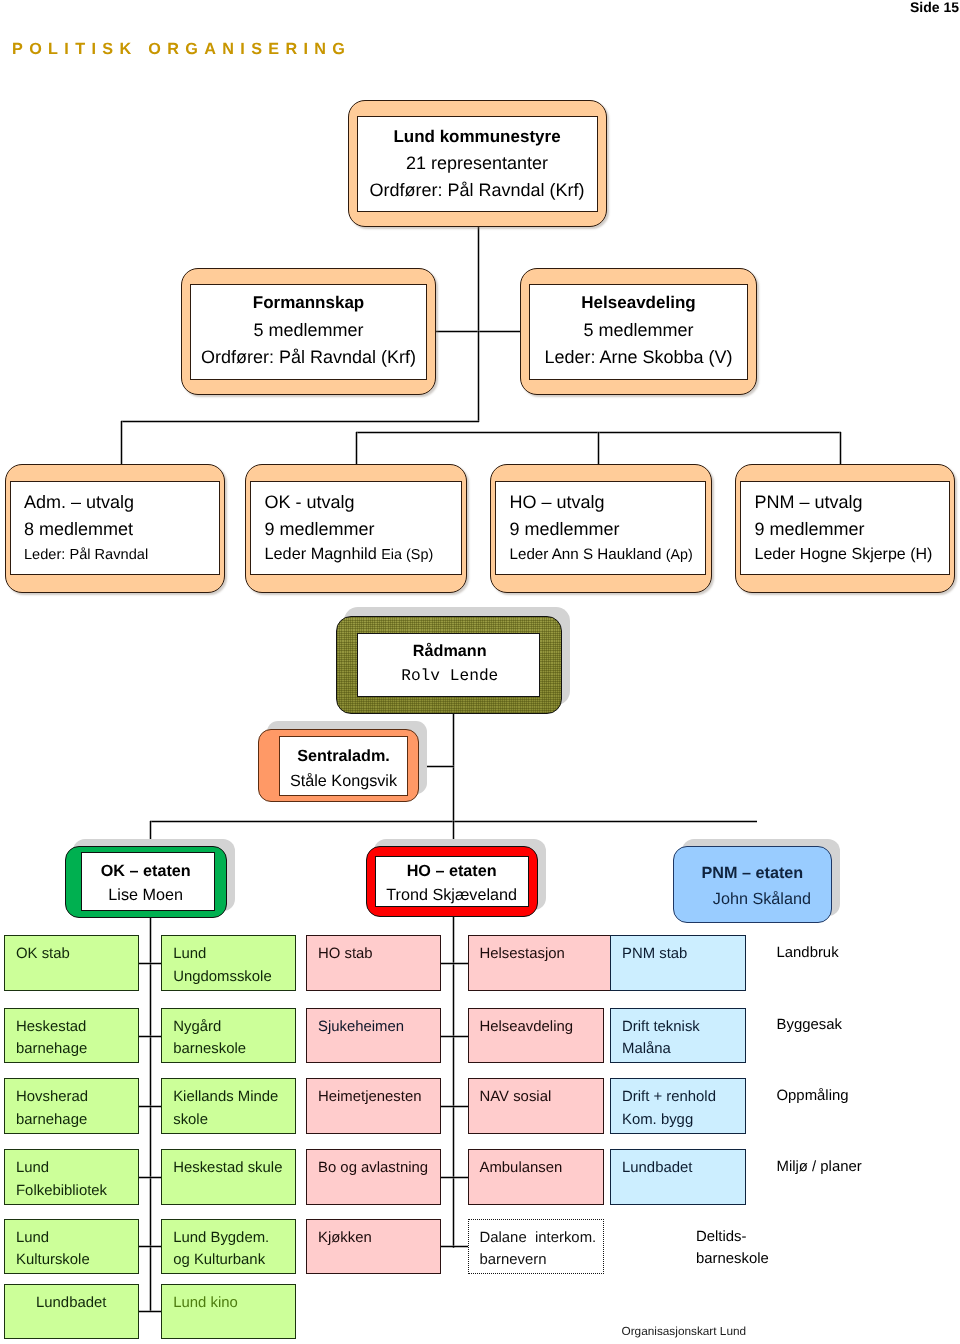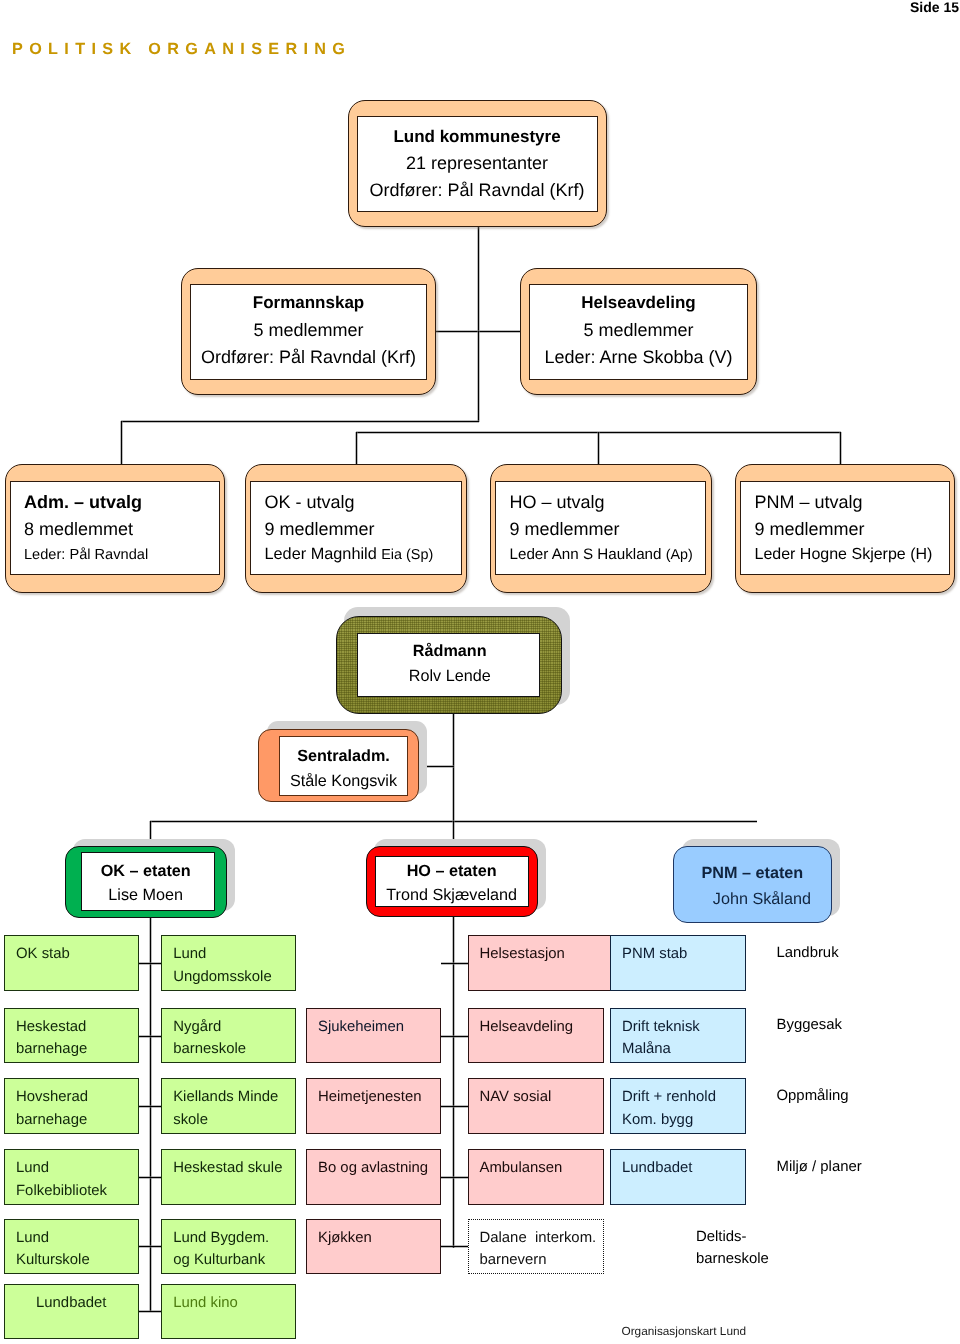--- a/index.html
+++ b/index.html
@@ -25,21 +25,21 @@
   
   .peachbox{position:absolute;z-index:3;background:#FFCC99;border:1.4px solid #2e1b0e;
             border-radius:17px;box-sizing:border-box;
             box-shadow:2px 2px 2px rgba(135,125,115,.40);}
   .peachbox .inner{position:absolute;background:#ffffff;border:1.4px solid #2e1b0e;
             box-sizing:border-box;}
   .tline{position:absolute;left:0;right:0;text-align:center;white-space:nowrap;}
 
   
   .shadowbox{position:absolute;z-index:2;background:#d3d3d3;border-radius:14px;}
-  .olivebox{position:absolute;z-index:3;border:1.7px solid #121210;border-radius:23px;
+  .olivebox{position:absolute;z-index:3;border:1.7px solid #121210;border-radius:15px;
      box-sizing:border-box;
      background:
        repeating-linear-gradient(0deg, rgba(70,72,8,.40) 0 1px, rgba(0,0,0,0) 1px 2.2px),
        repeating-linear-gradient(90deg, rgba(70,72,8,.34) 0 1px, rgba(0,0,0,0) 1px 2.2px),
        linear-gradient(#9a9c44,#8b8d35);}
   .olivebox .inner{position:absolute;background:#ffffff;border:1.6px solid #141414;
             box-sizing:border-box;}
 
   
   .orangebox{position:absolute;z-index:3;background:#FF9966;border:1.6px solid #5a2d12;
@@ -95,21 +95,21 @@
 
 <div class="peachbox" style="left:520px;top:268px;width:237px;height:127px;">
   <div class="inner" style="left:8px;top:14.5px;right:8px;bottom:14.5px;"></div>
   <div class="tline b" style="top:23.9px;font-size:17px;">Helseavdeling</div>
   <div class="tline" style="top:50.5px;font-size:18px;">5 medlemmer</div>
   <div class="tline" style="top:77.7px;font-size:18px;">Leder: Arne Skobba (V)</div>
 </div>
 
 <div class="peachbox" style="left:4.5px;top:464px;width:220.5px;height:128.5px;">
   <div class="inner" style="left:4.2px;top:16px;right:4.2px;bottom:16.5px;"></div>
-  <div class="boxtxt" style="left:18.5px;top:27.3px;font-size:18px;font-weight:bold;">Adm. – utvalg</div>
+  <div class="boxtxt" style="left:18.5px;top:27.3px;font-size:18px;">Adm. – utvalg</div>
   <div class="boxtxt" style="left:18.5px;top:53.8px;font-size:18px;">8 medlemmet</div>
   <div class="boxtxt" style="left:18.5px;top:81.8px;font-size:14.6px;"><span>Leder: Pål Ravndal</span></div>
 </div>
 
 <div class="peachbox" style="left:245px;top:464px;width:222px;height:128.5px;">
   <div class="inner" style="left:4.2px;top:16px;right:4.2px;bottom:16.5px;"></div>
   <div class="boxtxt" style="left:18.5px;top:27.3px;font-size:18px;">OK - utvalg</div>
   <div class="boxtxt" style="left:18.5px;top:53.8px;font-size:18px;">9 medlemmer</div>
   <div class="boxtxt" style="left:18.5px;top:80.2px;font-size:16.3px;"><span>Leder Magnhild </span><span style="font-size:14.4px;">Eia (Sp)</span></div>
 </div>
@@ -131,21 +131,21 @@
 <div class="vline" style="left:453.4px;top:712px;height:110px;"></div>
 <div class="hline" style="left:418px;top:766.0px;width:36px;"></div>
 <div class="hline" style="left:150.2px;top:820.7px;width:607px;"></div>
 <div class="vline" style="left:150.2px;top:820.7px;height:26px;"></div>
 <div class="vline" style="left:453.4px;top:820.7px;height:26px;"></div>
 
 <div class="shadowbox" style="left:344px;top:607px;width:226px;height:98px;"></div>
 <div class="olivebox" style="left:335.5px;top:616px;width:226px;height:98px;">
   <div class="inner" style="left:20.5px;top:16.2px;right:20.5px;bottom:16.2px;"></div>
   <div class="tline b" style="top:25.3px;left:20.5px;right:18px;font-size:16.2px;">Rådmann</div>
-  <div class="tline" style="top:49.5px;left:20.5px;right:18px;font-size:16.2px;">Rolv Lende</div>
+  <div class="tline" style="top:49.5px;left:20.5px;right:18px;font-size:16.2px;font-family:Liberation Mono, monospace;">Rolv Lende</div>
 </div>
 
 <div class="shadowbox" style="left:266.5px;top:721px;width:160.5px;height:73px;border-radius:11px;"></div>
 <div class="orangebox" style="left:258px;top:728.5px;width:160.5px;height:73px;">
   <div class="inner" style="left:20px;top:6px;right:9.5px;bottom:5px;"></div>
   <div class="tline b" style="top:17.8px;left:20px;right:9.5px;font-size:16.2px;">Sentraladm.</div>
   <div class="tline" style="top:42.0px;left:20px;right:9.5px;font-size:16.2px;">Ståle Kongsvik</div>
 </div>
 
 <div class="shadowbox" style="left:73px;top:838.5px;width:162.2px;height:72.2px;border-radius:12px;"></div>
@@ -218,20 +218,23 @@
 <div class="rect" style="left:161.2px;top:1149.2px;width:135.0px;height:55.5px;background:#CCFF99;border-color:#1b3410;">
   <div class="boxtxt" style="left:11px;top:7.2px;font-size:14.9px;line-height:22.7px;color:#10270a;">Heskestad skule</div>
 </div>
 <div class="rect" style="left:161.2px;top:1218.5px;width:135.0px;height:55.5px;background:#CCFF99;border-color:#1b3410;">
   <div class="boxtxt" style="left:11px;top:7.2px;font-size:14.9px;line-height:22.7px;color:#10270a;">Lund Bygdem.
 og Kulturbank</div>
 </div>
 <div class="rect" style="left:161.2px;top:1283.5px;width:135.0px;height:55.5px;background:#CCFF99;border-color:#1b3410;">
   <div class="boxtxt" style="left:11px;top:7.2px;font-size:14.9px;line-height:22.7px;color:#4d7c0f;">Lund kino</div>
 </div>
+<div class="rect" style="left:306.0px;top:935.0px;width:135.0px;height:55.5px;background:#FFCCCC;border-color:#2b1212;">
+  <div class="boxtxt" style="left:11px;top:7.2px;font-size:14.9px;line-height:22.7px;color:#1c0c0c;">HO stab</div>
+</div>
 <div class="rect" style="left:306.0px;top:1007.6px;width:135.0px;height:55.5px;background:#FFCCCC;border-color:#2b1212;">
   <div class="boxtxt" style="left:11px;top:7.2px;font-size:14.9px;line-height:22.7px;color:#0f172a;">Sjukeheimen</div>
 </div>
 <div class="rect" style="left:306.0px;top:1078.2px;width:135.0px;height:55.5px;background:#FFCCCC;border-color:#2b1212;">
   <div class="boxtxt" style="left:11px;top:7.2px;font-size:14.9px;line-height:22.7px;color:#1c0c0c;">Heimetjenesten</div>
 </div>
 <div class="rect" style="left:306.0px;top:1149.2px;width:135.0px;height:55.5px;background:#FFCCCC;border-color:#2b1212;">
   <div class="boxtxt" style="left:11px;top:7.2px;font-size:14.9px;line-height:22.7px;color:#1c0c0c;">Bo og avlastning</div>
 </div>
 <div class="rect" style="left:306.0px;top:1218.5px;width:135.0px;height:55.5px;background:#FFCCCC;border-color:#2b1212;">

